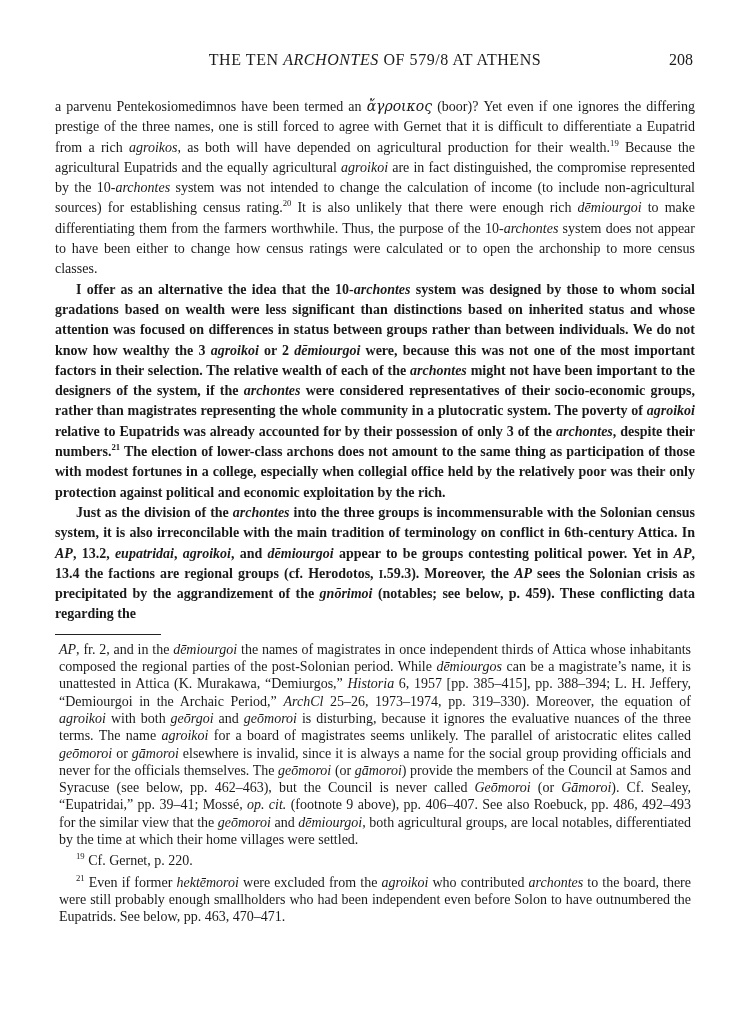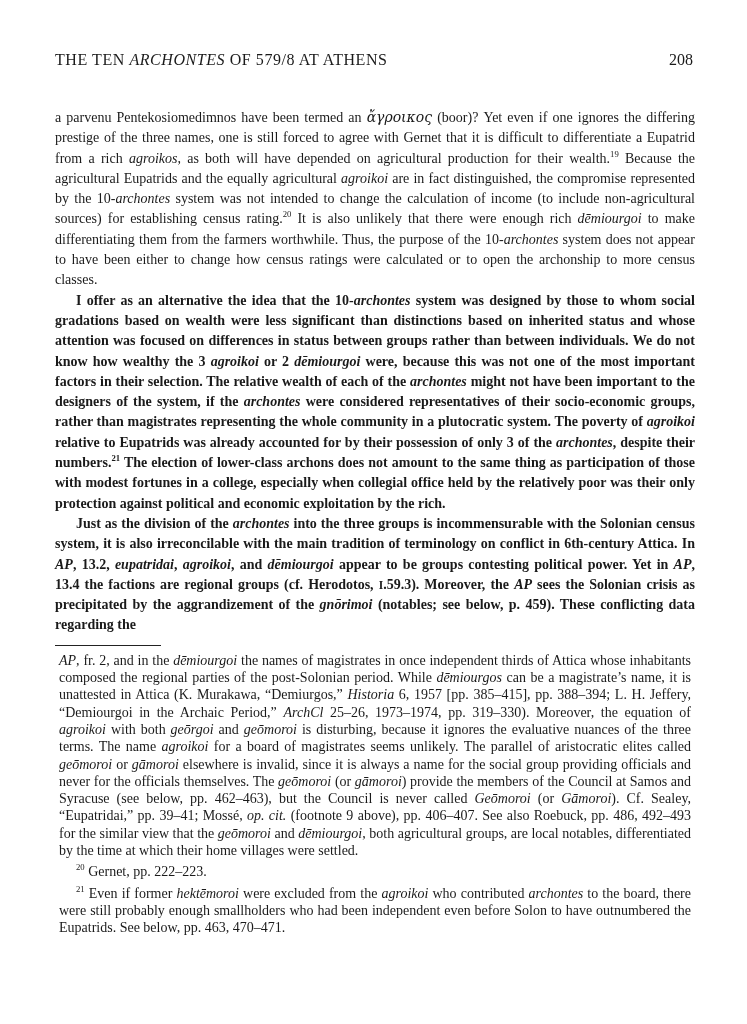--- a/index.html
+++ b/index.html
@@ -19,24 +19,24 @@
   .content {
     position: absolute;
     left: 55px;
     top: 50px;
     width: 640px;
   }
   .running-head {
     position: relative;
     height: 20px;
     line-height: 20px;
-    text-align: left;
+    text-align: center;
     font-size: 16px;
     letter-spacing: 0.035em;
-    margin-bottom: 37px;
+    margin-bottom: 26px;
   }
   .running-head .pagenum {
     position: absolute;
     right: 2px;
     top: 0;
     letter-spacing: 0;
   }
   .bodytext p {
     margin: 0;
     text-align: justify;
@@ -80,18 +80,18 @@
     <div class="bodytext">
         <p><span>a parvenu Pentekosiomedimnos have been termed an </span><span class="gr">ἄγροικος</span><span> (boor)? Yet even if one ignores the differing prestige of the three names, one is still forced to agree with Gernet that it is difficult to differentiate a Eupatrid from a rich </span><span class="it">agroikos</span><span>, as both will have depended on agricultural production for their wealth.</span><sup>19</sup><span> Because the agricultural Eupatrids and the equally agricultural </span><span class="it">agroikoi</span><span> are in fact distinguished, the compromise represented by the 10-</span><span class="it">archontes</span><span> system was not intended to change the calculation of income (to include non-agricultural sources) for establishing census rating.</span><sup>20</sup><span> It is also unlikely that there were enough rich </span><span class="it">dēmiourgoi</span><span> to make differentiating them from the farmers worthwhile. Thus, the purpose of the 10-</span><span class="it">archontes</span><span> system does not appear to have been either to change how census ratings were calculated or to open the archonship to more census classes.</span></p>
         <p class="indent"><span>I offer as an alternative the idea that the 10-</span><span class="it">archontes</span><span> system was designed by those to whom social gradations based on wealth were less significant than distinctions based on inherited status and whose attention was focused on differences in status between groups rather than between individuals. We do not know how wealthy the 3 </span><span class="it">agroikoi</span><span> or 2 </span><span class="it">dēmiourgoi</span><span> were, because this was not one of the most important factors in their selection. The relative wealth of each of the </span><span class="it">archontes</span><span> might not have been important to the designers of the system, if the </span><span class="it">archontes</span><span> were considered representatives of their socio-economic groups, rather than magistrates representing the whole community in a plutocratic system. The poverty of </span><span class="it">agroikoi</span><span> relative to Eupatrids was already accounted for by their possession of only 3 of the </span><span class="it">archontes</span><span>, despite their numbers.</span><sup>21</sup><span> The election of lower-class archons does not amount to the same thing as participation of those with modest fortunes in a college, especially when collegial office held by the relatively poor was their only protection against political and economic exploitation by the rich.</span></p>
         <p class="indent"><span>Just as the division of the </span><span class="it">archontes</span><span> into the three groups is incommensurable with the Solonian census system, it is also irreconcilable with the main tradition of terminology on conflict in 6th-century Attica. In </span><span class="it">AP</span><span>, 13.2, </span><span class="it">eupatridai</span><span>, </span><span class="it">agroikoi</span><span>, and </span><span class="it">dēmiourgoi</span><span> appear to be groups contesting political power. Yet in </span><span class="it">AP</span><span>, 13.4 the factions are regional groups (cf. Herodotos, </span><span class="sc">I</span><span>.59.3). Moreover, the </span><span class="it">AP</span><span> sees the Solonian crisis as precipitated by the aggrandizement of the </span><span class="it">gnōrimoi</span><span> (notables; see below, p. 459). These conflicting data regarding the</span></p>
       </div>
 
     <div class="fn-rule"></div>
 
     <div class="footnotes">
         <p><span class="it">AP</span><span>, fr. 2, and in the </span><span class="it">dēmiourgoi</span><span> the names of magistrates in once independent thirds of Attica whose inhabitants composed the regional parties of the post-Solonian period. While </span><span class="it">dēmiourgos</span><span> can be a magistrate’s name, it is unattested in Attica (K. Murakawa, “Demiurgos,” </span><span class="it">Historia</span><span> 6, 1957 [pp. 385–415], pp. 388–394; L. H. Jeffery, “Demiourgoi in the Archaic Period,” </span><span class="it">ArchCl</span><span> 25–26, 1973–1974, pp. 319–330). Moreover, the equation of </span><span class="it">agroikoi</span><span> with both </span><span class="it">geōrgoi</span><span> and </span><span class="it">geōmoroi</span><span> is disturbing, because it ignores the evaluative nuances of the three terms. The name </span><span class="it">agroikoi</span><span> for a board of magistrates seems unlikely. The parallel of aristocratic elites called </span><span class="it">geōmoroi</span><span> or </span><span class="it">gāmoroi</span><span> elsewhere is invalid, since it is always a name for the social group providing officials and never for the officials themselves. The </span><span class="it">geōmoroi</span><span> (or </span><span class="it">gāmoroi</span><span>) provide the members of the Council at Samos and Syracuse (see below, pp. 462–463), but the Council is never called </span><span class="it">Geōmoroi</span><span> (or </span><span class="it">Gāmoroi</span><span>). Cf. Sealey, “Eupatridai,” pp. 39–41; Mossé, </span><span class="it">op. cit.</span><span> (footnote 9 above), pp. 406–407. See also Roebuck, pp. 486, 492–493 for the similar view that the </span><span class="it">geōmoroi</span><span> and </span><span class="it">dēmiourgoi</span><span>, both agricultural groups, are local notables, differentiated by the time at which their home villages were settled.</span></p>
-        <p class="indent"><sup>20</sup><span> Gernet, pp. 222–223.</span></p>
+        <p class="indent"><sup>19</sup><span> Cf. Gernet, p. 220.</span></p>
         <p class="indent"><sup>21</sup><span> Even if former </span><span class="it">hektēmoroi</span><span> were excluded from the </span><span class="it">agroikoi</span><span> who contributed </span><span class="it">archontes</span><span> to the board, there were still probably enough smallholders who had been independent even before Solon to have outnumbered the Eupatrids. See below, pp. 463, 470–471.</span></p>
       </div>
 
   </div>
 </div>
 
 </body></html>

